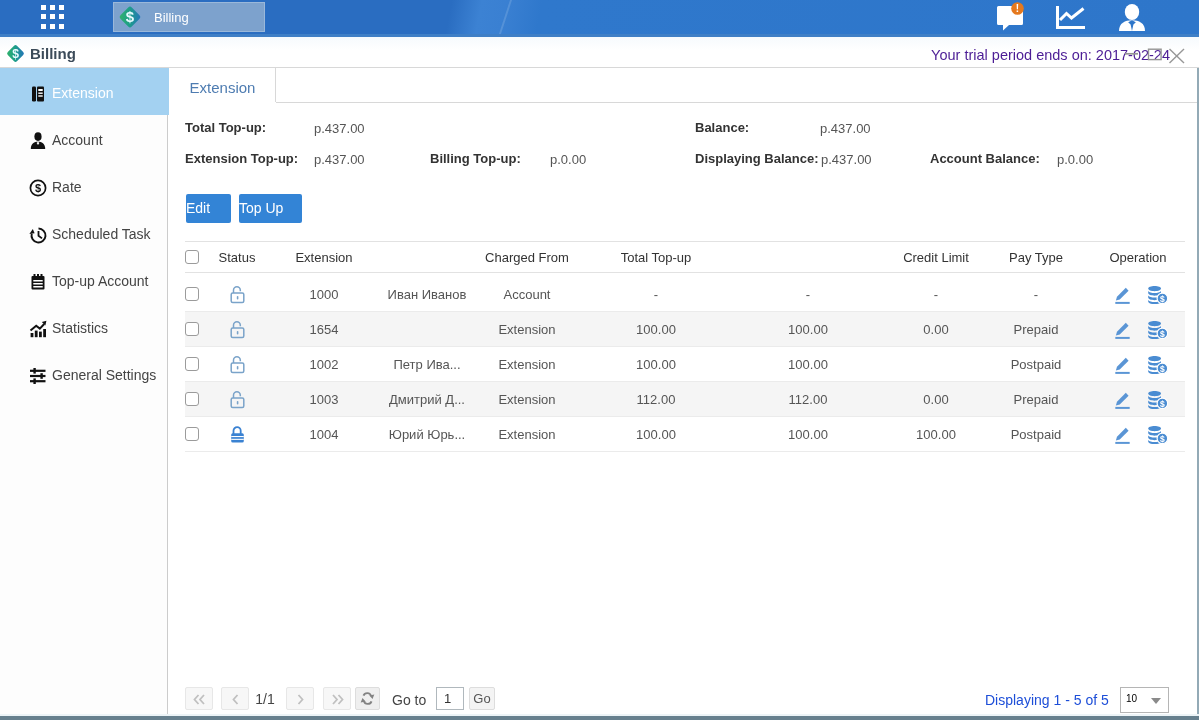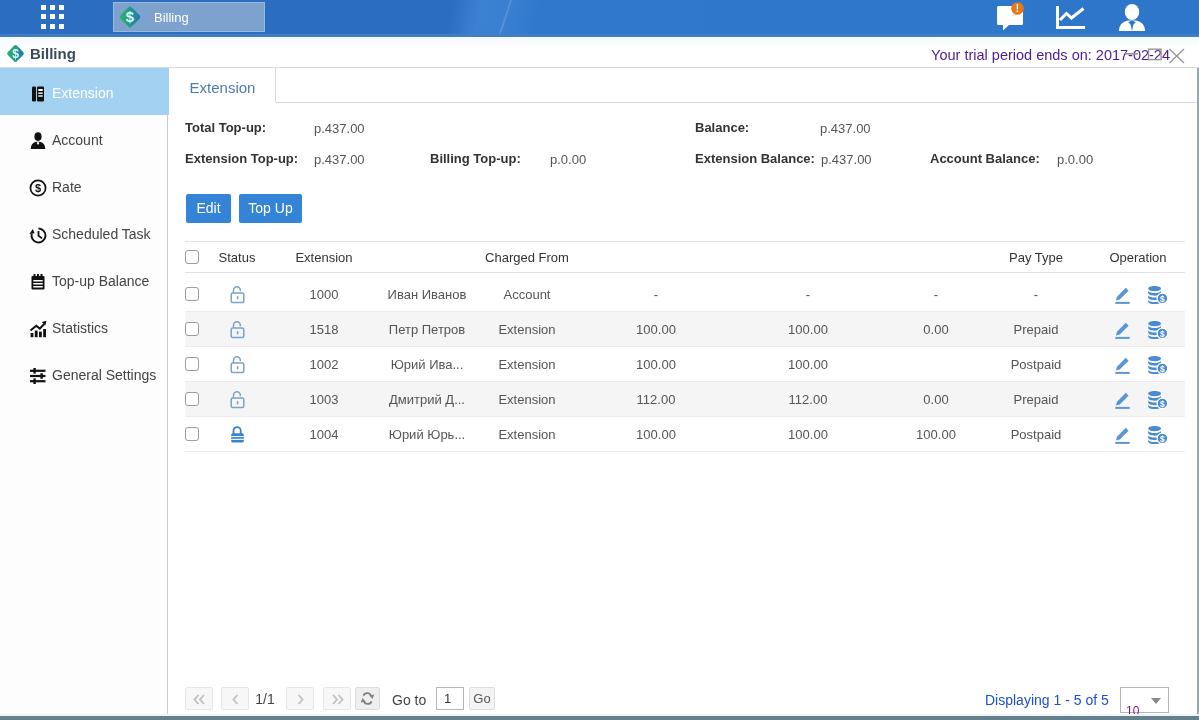--- a/index.html
+++ b/index.html
@@ -24,21 +24,21 @@
 .mitem{position:absolute;left:0;width:168px;height:47px;color:#444;font-size:14px}
 .mitem .mtxt{position:absolute;left:52px;top:17px}
 .mitem.sel{background:#a3d1f1;color:#fff;width:169px}
 .micon{position:absolute;left:29px;top:15px;width:18px;height:18px}
 
 #tabbar-line{position:absolute;left:276px;top:102px;width:921px;height:1px;background:#d8d8d8}
 #tab-rb{position:absolute;left:275px;top:68px;width:1px;height:34px;background:#d8d8d8}
 #tab-txt{position:absolute;left:169px;top:79px;width:107px;text-align:center;color:#4e7cb1;font-size:15px}
 .slabel{position:absolute;font-weight:bold;color:#333;font-size:13px}
 .sval{position:absolute;color:#555;font-size:13px}
-.btn{position:absolute;top:194px;height:29px;background:#3384d6;color:#fff;font-size:14px;text-align:center;line-height:29px;border-radius:2px}
+.btn{position:absolute;top:194px;height:29px;background:#3384d6;color:#fff;font-size:14px;line-height:29px;border-radius:2px}
 
 #table{position:absolute;left:185px;top:241px;width:1000px}
 #thead{position:absolute;left:0;top:0;width:1000px;height:32px;border-top:1px solid #e2e2e2;border-bottom:1px solid #e2e2e2;color:#333;font-size:13px}
 .trow{position:absolute;left:0;width:1000px;height:35px;border-bottom:1px solid #ebebeb;color:#555;font-size:13px}
 .trow.alt{background:#f5f5f5}
 .cc{position:absolute;top:0;height:100%;display:flex;align-items:center;justify-content:center}
 .c-cb{left:0;width:14px}
 .c-st{left:22px;width:60px}
 .c-ex{left:99px;width:80px}
 .c-nm{left:182px;width:120px}
@@ -51,21 +51,21 @@
 .cb{width:14px;height:14px;border:1px solid #9b9b9b;border-radius:3px;background:#fff}
 
 .pgbtn{position:absolute;top:687px;width:28px;height:23px;background:#f7f7f7;border:1px solid #e7e7e7;border-radius:2px;color:#c3c3c3;font-size:17px;text-align:center;line-height:20px}
 #pg-ref{position:absolute;top:687px;left:355px;width:25px;height:23px;background:#efefef;border:1px solid #ddd;border-radius:2px}
 #pg-cur{position:absolute;top:691px;left:250px;width:30px;text-align:center;color:#444;font-size:14px}
 #pg-goto{position:absolute;top:692px;left:392px;color:#444;font-size:14px}
 #pg-input{position:absolute;top:687px;left:436px;width:28px;height:23px;border:1px solid #b0b8bd;background:#fff;font-size:13px;color:#333;padding-left:7px;line-height:21px}
 #pg-go{position:absolute;top:687px;left:469px;width:26px;height:23px;background:#f4f4f4;border:1px solid #ddd;border-radius:2px;color:#555;font-size:13px;text-align:center;line-height:21px}
 #disp{position:absolute;top:692px;left:985px;color:#1d4ed8;font-size:14px}
 #ddl{position:absolute;top:687px;left:1120px;width:49px;height:26px;border:1px solid #b5b5b5;background:#fff}
-#ddl .v{position:absolute;left:5px;top:16px;font-size:12px;color:#701a75}
+#ddl .v{position:absolute;left:5px;top:5px;font-size:10px;color:#000000}
 #ddl .tri{position:absolute;right:7px;top:10px;width:0;height:0;border-left:5px solid transparent;border-right:5px solid transparent;border-top:6px solid #8a8a8a}
 
 #rightline{position:absolute;left:1197px;top:68px;width:2px;height:648px;background:#93aab6}
 #botline1{position:absolute;left:0;top:714px;width:1199px;height:2px;background:#edf4f7}
 #botline2{position:absolute;left:0;top:716px;width:1199px;height:4px;background:#67808e}
 
 #wctrl{position:absolute;left:1120px;top:44px;width:70px;height:22px}
 </style>
 </head>
 <body>
@@ -135,21 +135,21 @@
 <div class="mitem" style="top:115px">
     <span class="mtxt">Account</span>
   </div>
 <div class="mitem" style="top:162px">
     <span class="mtxt">Rate</span>
   </div>
 <div class="mitem" style="top:209px">
     <span class="mtxt">Scheduled Task</span>
   </div>
 <div class="mitem" style="top:256px">
-    <span class="mtxt">Top-up Balance</span>
+    <span class="mtxt">Top-up Account</span>
   </div>
 <div class="mitem" style="top:303px">
     <span class="mtxt">Statistics</span>
   </div>
 <div class="mitem" style="top:350px">
     <span class="mtxt">General Settings</span>
   </div>
 
 <svg class="micon" style="top:85px" viewBox="0 0 18 18">
   <rect x="3" y="1.5" width="4" height="15" rx="1.2" fill="#111"></rect>
@@ -203,35 +203,37 @@
 <div id="tab-txt">Extension</div>
 
 <div class="slabel" style="left:185px;top:120px">Total Top-up:</div>
 <div class="sval" style="left:314px;top:121px">p.437.00</div>
 <div class="slabel" style="left:695px;top:120px">Balance:</div>
 <div class="sval" style="left:820px;top:121px">p.437.00</div>
 <div class="slabel" style="left:185px;top:151px">Extension Top-up:</div>
 <div class="sval" style="left:314px;top:152px">p.437.00</div>
 <div class="slabel" style="left:430px;top:151px">Billing Top-up:</div>
 <div class="sval" style="left:550px;top:152px">p.0.00</div>
-<div class="slabel" style="left:695px;top:151px">Extension Balance:</div>
+<div class="slabel" style="left:695px;top:151px">Displaying Balance:</div>
 <div class="sval" style="left:821px;top:152px">p.437.00</div>
 <div class="slabel" style="left:930px;top:151px">Account Balance:</div>
 <div class="sval" style="left:1057px;top:152px">p.0.00</div>
 <div class="btn" style="left:186px;width:45px">Edit</div>
 <div class="btn" style="left:239px;width:63px">Top Up</div>
 
 <div id="table">
   <div id="thead">
     <div class="cc c-cb">
         <span class="cb"></span>
       </div>
     <div class="cc c-st">Status</div>
     <div class="cc c-ex">Extension</div>
     <div class="cc c-cf">Charged From</div>
+    <div class="cc c-tt">Total Top-up</div>
+    <div class="cc c-cl">Credit Limit</div>
     <div class="cc c-pt">Pay Type</div>
     <div class="cc c-op" style="justify-content:center;padding:0;width:100px">Operation</div>
   </div>
 </div>
 <div id="rows">
     <div class="trow" style="top:277px;left:185px;position:absolute">
       <div class="cc c-cb">
         <span class="cb"></span>
       </div>
       <div class="cc c-st">
@@ -269,22 +271,21 @@
       <div class="cc c-cb">
         <span class="cb"></span>
       </div>
       <div class="cc c-st">
         <svg width="17" height="19" viewBox="0 0 17 19">
           <rect x="2.2" y="8" width="12.6" height="9.5" rx="1.5" fill="none" stroke="#7aa3c9" stroke-width="1.5"></rect>
           <rect x="7.8" y="11" width="1.6" height="3.6" rx="0.8" fill="#7aa3c9"></rect>
           <path d="M4.5 8 V5.2 A 3.4 3.4 0 0 1 11.3 5.2 V6.3" fill="none" stroke="#7aa3c9" stroke-width="1.5"></path>
         </svg>
       </div>
-      <div class="cc c-ex">1518</div>
-      <div class="cc c-nm">Петр Петров</div>
+      <div class="cc c-ex">1654</div>
       <div class="cc c-cf">Extension</div>
       <div class="cc c-tt">100.00</div>
       <div class="cc c-ba">100.00</div>
       <div class="cc c-cl">0.00</div>
       <div class="cc c-pt">Prepaid</div>
       <div class="cc c-op">
         <svg width="21" height="20" viewBox="0 0 19 18.1">
           <path d="M4.5 11.5 L12.5 3.5 L15 6 L7 14 L3.5 15 Z" fill="#5a95d5"></path>
           <rect x="3" y="16.2" width="13" height="1.8" fill="#5a95d5"></rect>
         </svg>
@@ -305,21 +306,21 @@
         <span class="cb"></span>
       </div>
       <div class="cc c-st">
         <svg width="17" height="19" viewBox="0 0 17 19">
           <rect x="2.2" y="8" width="12.6" height="9.5" rx="1.5" fill="none" stroke="#7aa3c9" stroke-width="1.5"></rect>
           <rect x="7.8" y="11" width="1.6" height="3.6" rx="0.8" fill="#7aa3c9"></rect>
           <path d="M4.5 8 V5.2 A 3.4 3.4 0 0 1 11.3 5.2 V6.3" fill="none" stroke="#7aa3c9" stroke-width="1.5"></path>
         </svg>
       </div>
       <div class="cc c-ex">1002</div>
-      <div class="cc c-nm">Юрий Ива...</div>
+      <div class="cc c-nm">Петр Ива...</div>
       <div class="cc c-cf">Extension</div>
       <div class="cc c-tt">100.00</div>
       <div class="cc c-ba">100.00</div>
       <div class="cc c-pt">Postpaid</div>
       <div class="cc c-op">
         <svg width="21" height="20" viewBox="0 0 19 18.1">
           <path d="M4.5 11.5 L12.5 3.5 L15 6 L7 14 L3.5 15 Z" fill="#5a95d5"></path>
           <rect x="3" y="16.2" width="13" height="1.8" fill="#5a95d5"></rect>
         </svg>
         <svg width="21" height="19" viewBox="0 0 21 19">

